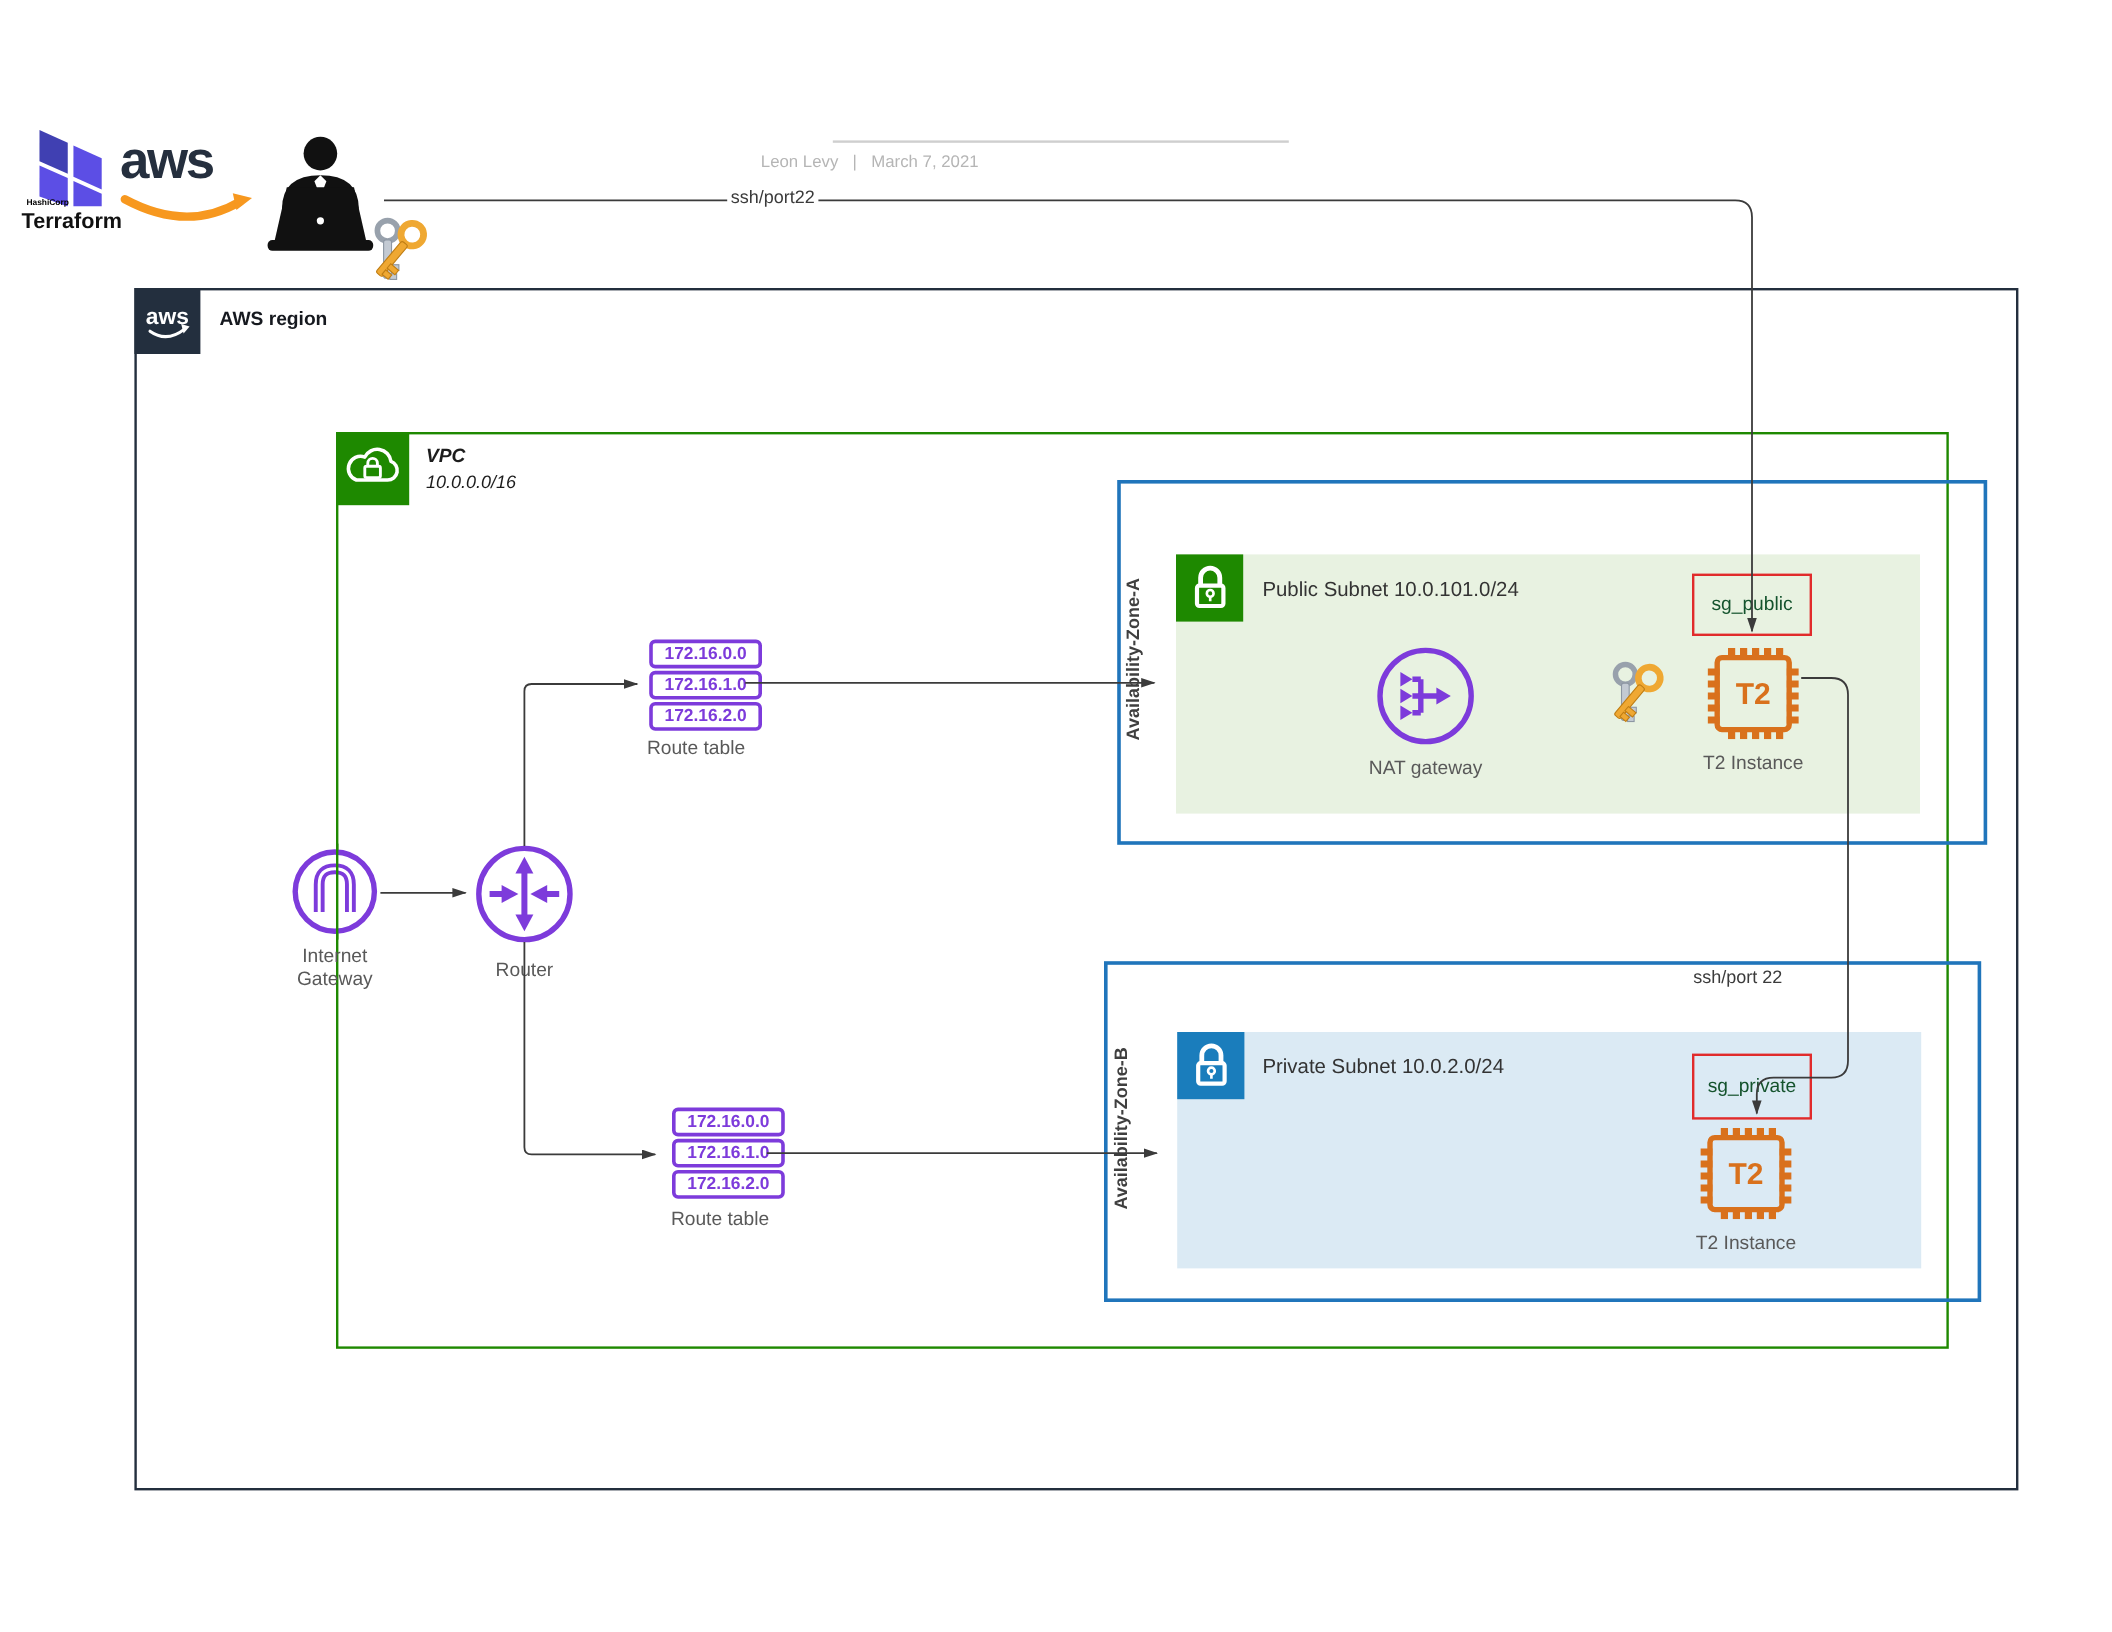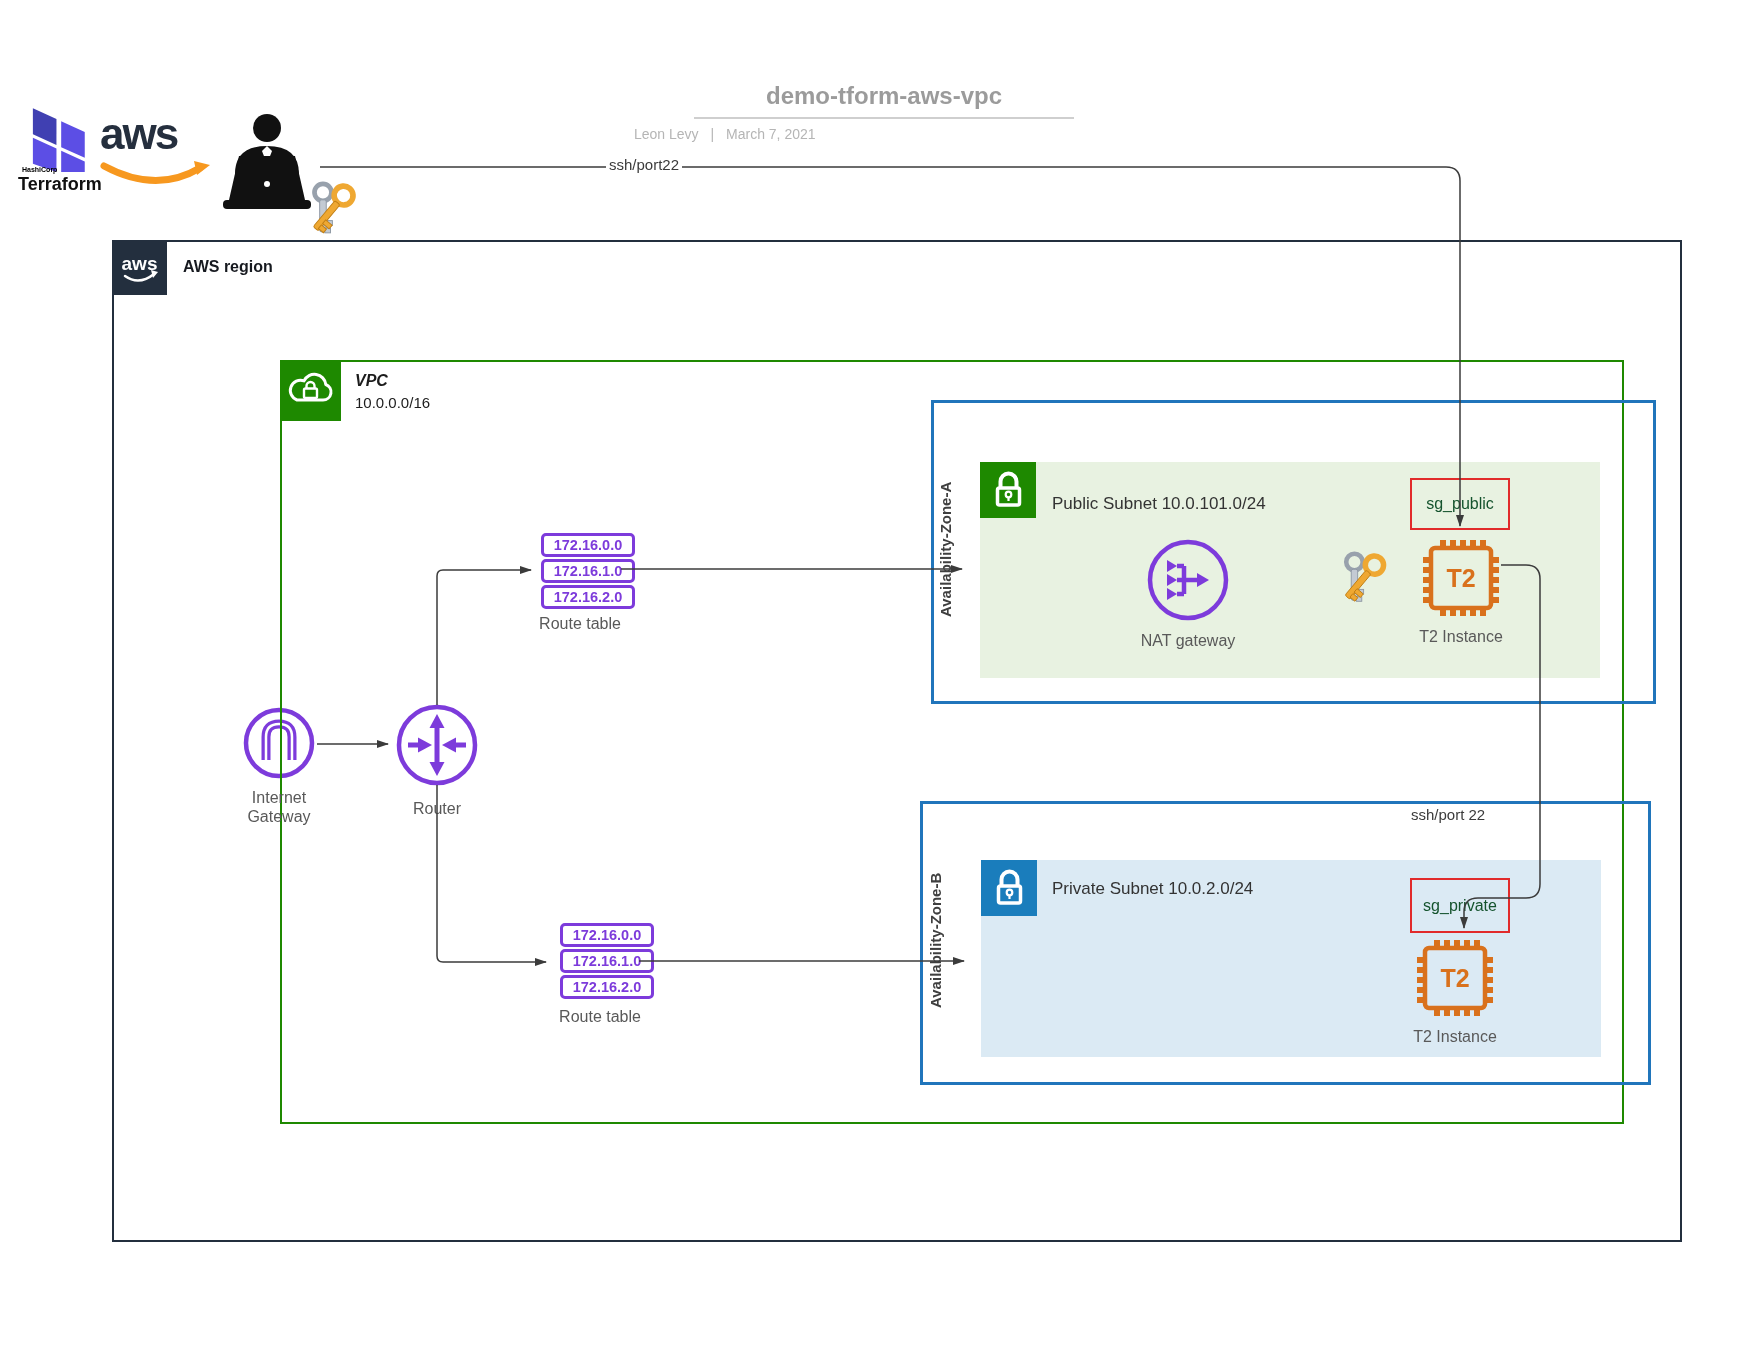--- a/index.html
+++ b/index.html
@@ -14,21 +14,21 @@
   .underline { background:#cfcfcf; height:2px; }
   
   .region-box { border:2px solid #232F3E; }
   .vpc-box { border:2px solid #1E8900; }
   .az-box { border:3px solid #2075BB; }
   .subnet-fill-public { background:#E8F2E1; }
   .subnet-fill-private { background:#DBEAF4; }
   .icon-square { display:flex; align-items:center; justify-content:center; }
   .group-label { font-size:16px; font-weight:bold; color:#16191f; }
   .vpc-label { font-size:16px; font-weight:bold; color:#1c1c1c; }
-  .vpc-cidr { font-size:15px; color:#1c1c1c; }
+  .vpc-cidr { font-size:15px; color:#1c1c1c;font-style:italic; }
   .subnet-title { font-size:17px; color:#333333; }
   .zone-label {
     writing-mode:vertical-rl; transform:rotate(180deg);
     font-size:15px; font-weight:bold; color:#3f3f3f;
     display:flex; align-items:center; justify-content:center;
   }
   
   .node-label { font-size:16px; color:#595959; text-align:center; }
   .rt-box {
     width:94px; height:24px; box-sizing:border-box;
@@ -77,21 +77,20 @@
         <rect x="32.5" y="26" width="7" height="36" rx="2" fill="#EFA832" stroke="#C07E14" stroke-width="1"></rect>
         <rect x="38" y="48" width="9" height="5" fill="#EFA832" stroke="#C07E14" stroke-width="1"></rect>
         <rect x="38" y="55" width="7" height="5" fill="#EFA832" stroke="#C07E14" stroke-width="1"></rect>
       </g>
     </g>
   </defs>
 </svg>
 
 <div class="canvas">
 
-  <div class="abs title" style="left:634px;top:82px;width:500px;">demo-tform-aws-vpc</div>
   <div class="abs underline" style="left:694px;top:117px;width:380px;"></div>
   <div class="abs subtitle" style="left:634px;top:126px;width:500px;">
     <span>Leon Levy</span>
     <span style="margin:0 8px;">|</span>
     <span>March 7, 2021</span>
   </div>
 
   <svg class="abs" style="left:30px;top:106px;" width="60" height="66" viewBox="0 0 48 56">
     <polygon points="1,2 21,11 21,33 1,24" fill="#4040B2"></polygon>
     <polygon points="25,13 45,22 45,44 25,35" fill="#5C4EE5"></polygon>
@@ -163,21 +162,21 @@
 
   <div class="abs az-box" style="left:931px;top:400px;width:719px;height:298px;"></div>
   <div class="abs zone-label" style="left:933px;top:400px;width:24px;height:298px;">Availability-Zone-A</div>
 
   <div class="abs subnet-fill-public" style="left:980px;top:462px;width:620px;height:216px;"></div>
   <div class="abs icon-square" style="left:980px;top:462px;width:56px;height:56px;background:#1E8900;">
     <svg width="55" height="55" viewBox="0 0 55 55">
         <use href="#lock-glyph"></use>
       </svg>
   </div>
-  <div class="abs subnet-title" style="left:1052px;top:482px;margin-top:12px;">Public Subnet 10.0.101.0/24</div>
+  <div class="abs subnet-title" style="left:1052px;top:482px;">Public Subnet 10.0.101.0/24</div>
 
   <svg class="abs" style="left:1143px;top:535px;" width="90" height="90" viewBox="0 0 90 90">
     <circle cx="45" cy="45" r="38" fill="none" stroke="#7D3BDB" stroke-width="4.5"></circle>
     <polygon points="24,25 24,37 34,31" fill="#7D3BDB"></polygon>
     <polygon points="24,39 24,51 34,45" fill="#7D3BDB"></polygon>
     <polygon points="24,53 24,65 34,59" fill="#7D3BDB"></polygon>
     <path d="M34,31 H41 M34,59 H41 M41,31 V59 M34,45 H56" stroke="#7D3BDB" stroke-width="4.5" fill="none"></path>
     <polygon points="54,38 66,45 54,52" fill="#7D3BDB"></polygon>
   </svg>
   <div class="abs node-label" style="left:1108px;top:632px;width:160px;">NAT gateway</div>

